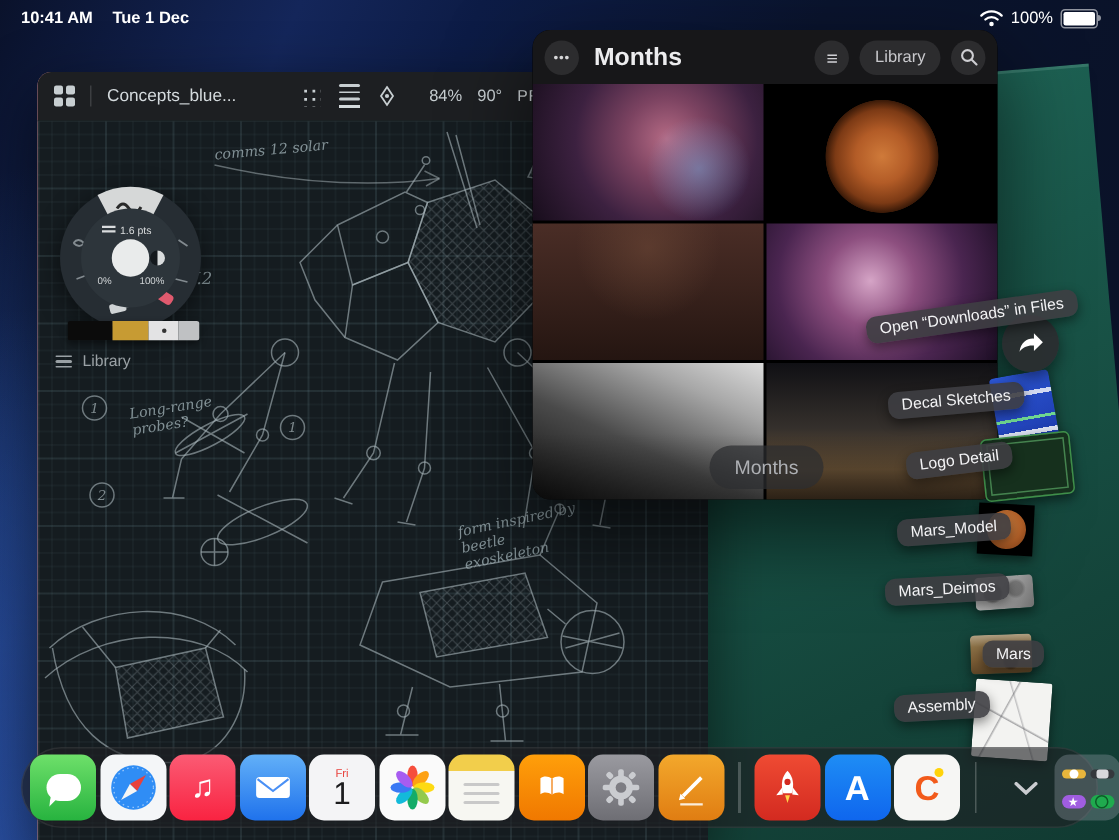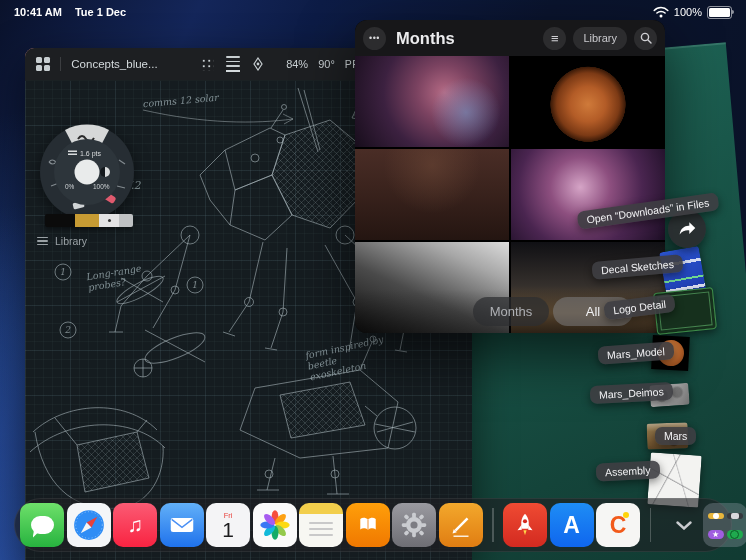--- a/index.html
+++ b/index.html
@@ -424,21 +424,20 @@
     <div class="grid2">
       <div class="ph ph-neb1"></div>
       <div class="ph ph-mars"></div>
       <div class="ph ph-desert"></div>
       <div class="ph ph-neb2"></div>
       <div class="ph ph-craft"></div>
       <div class="ph ph-pano"></div>
     </div>
     <div class="seg-bar">
       <span class="seg-pill seg-months">Months</span>
-      <span class="seg-pill seg-all">All</span>
     </div>
   </div>
 
   <div class="tag" style="left:577px;top:202px;transform:rotate(-8deg);z-index:16;">Open “Downloads” in Files</div>
   <div class="share-fab">
     <svg width="22" height="22" viewBox="0 0 24 24">
       <path d="M4,18 C5,11 10,8 14.5,8.5 L14.5,4.5 L21,11 L14.5,17.5 L14.5,13.5 C10.5,13 6.5,14.5 4,18 Z" fill="#fff"></path>
     </svg>
   </div>
 

